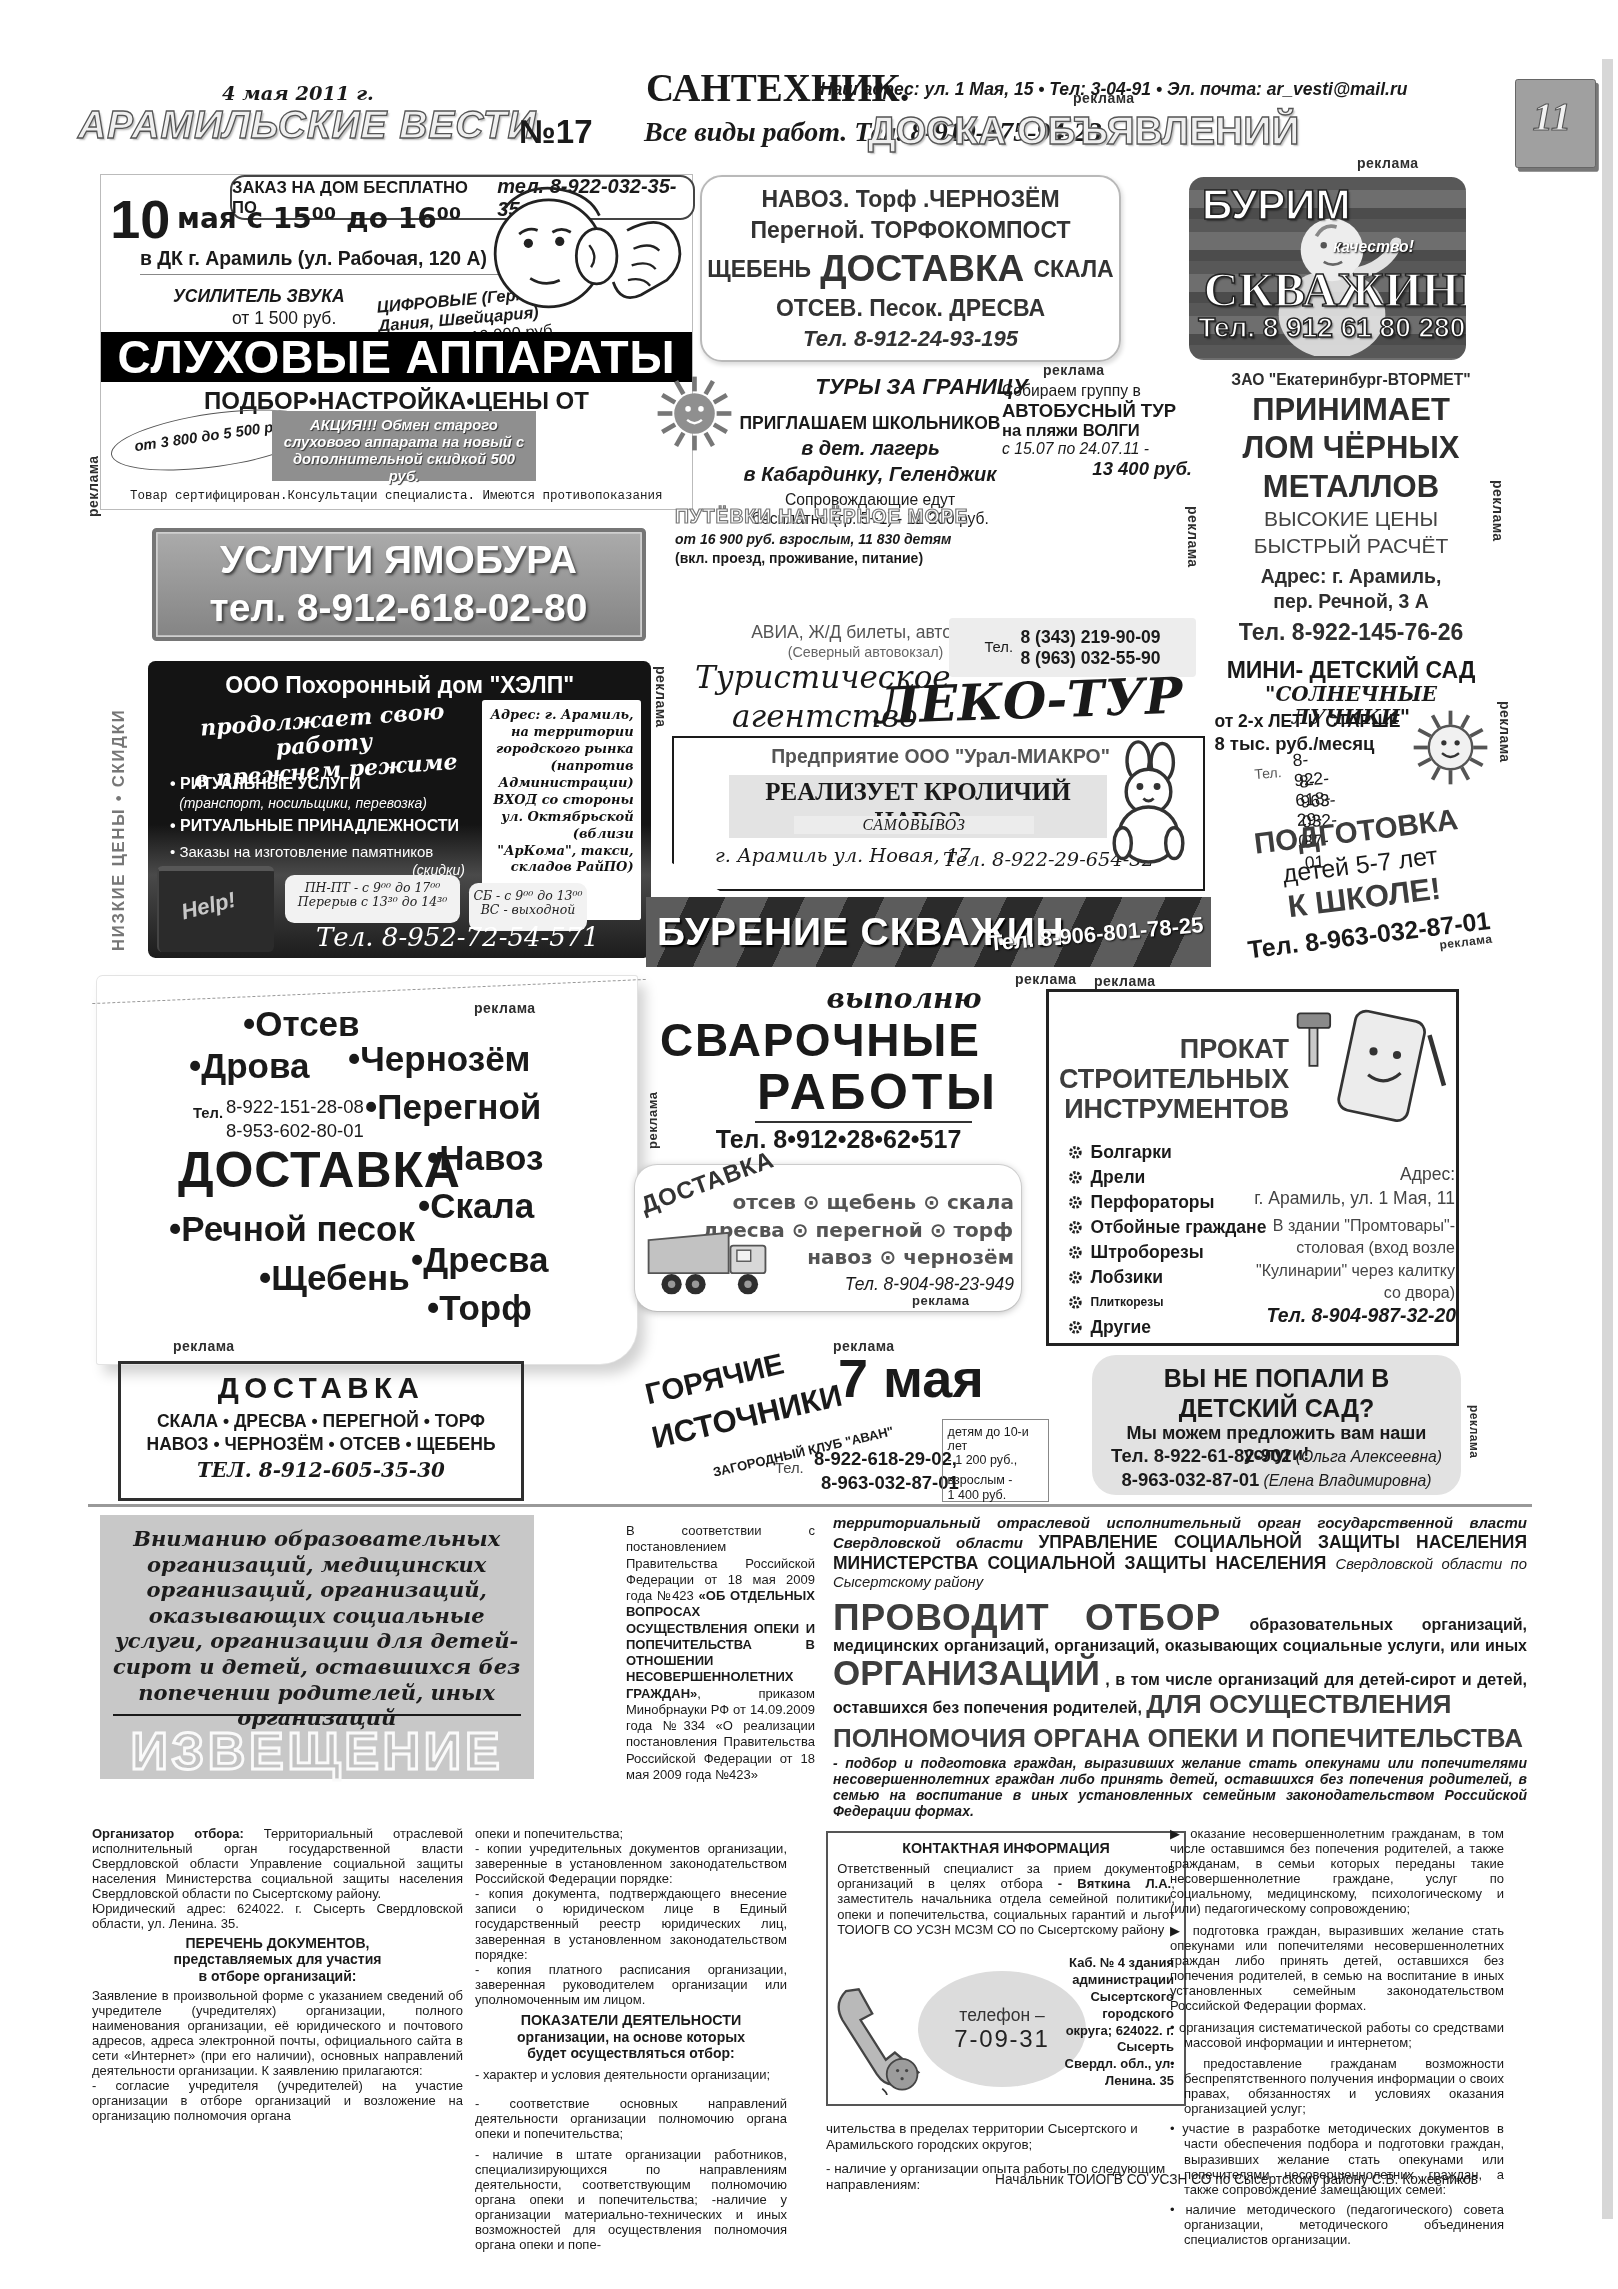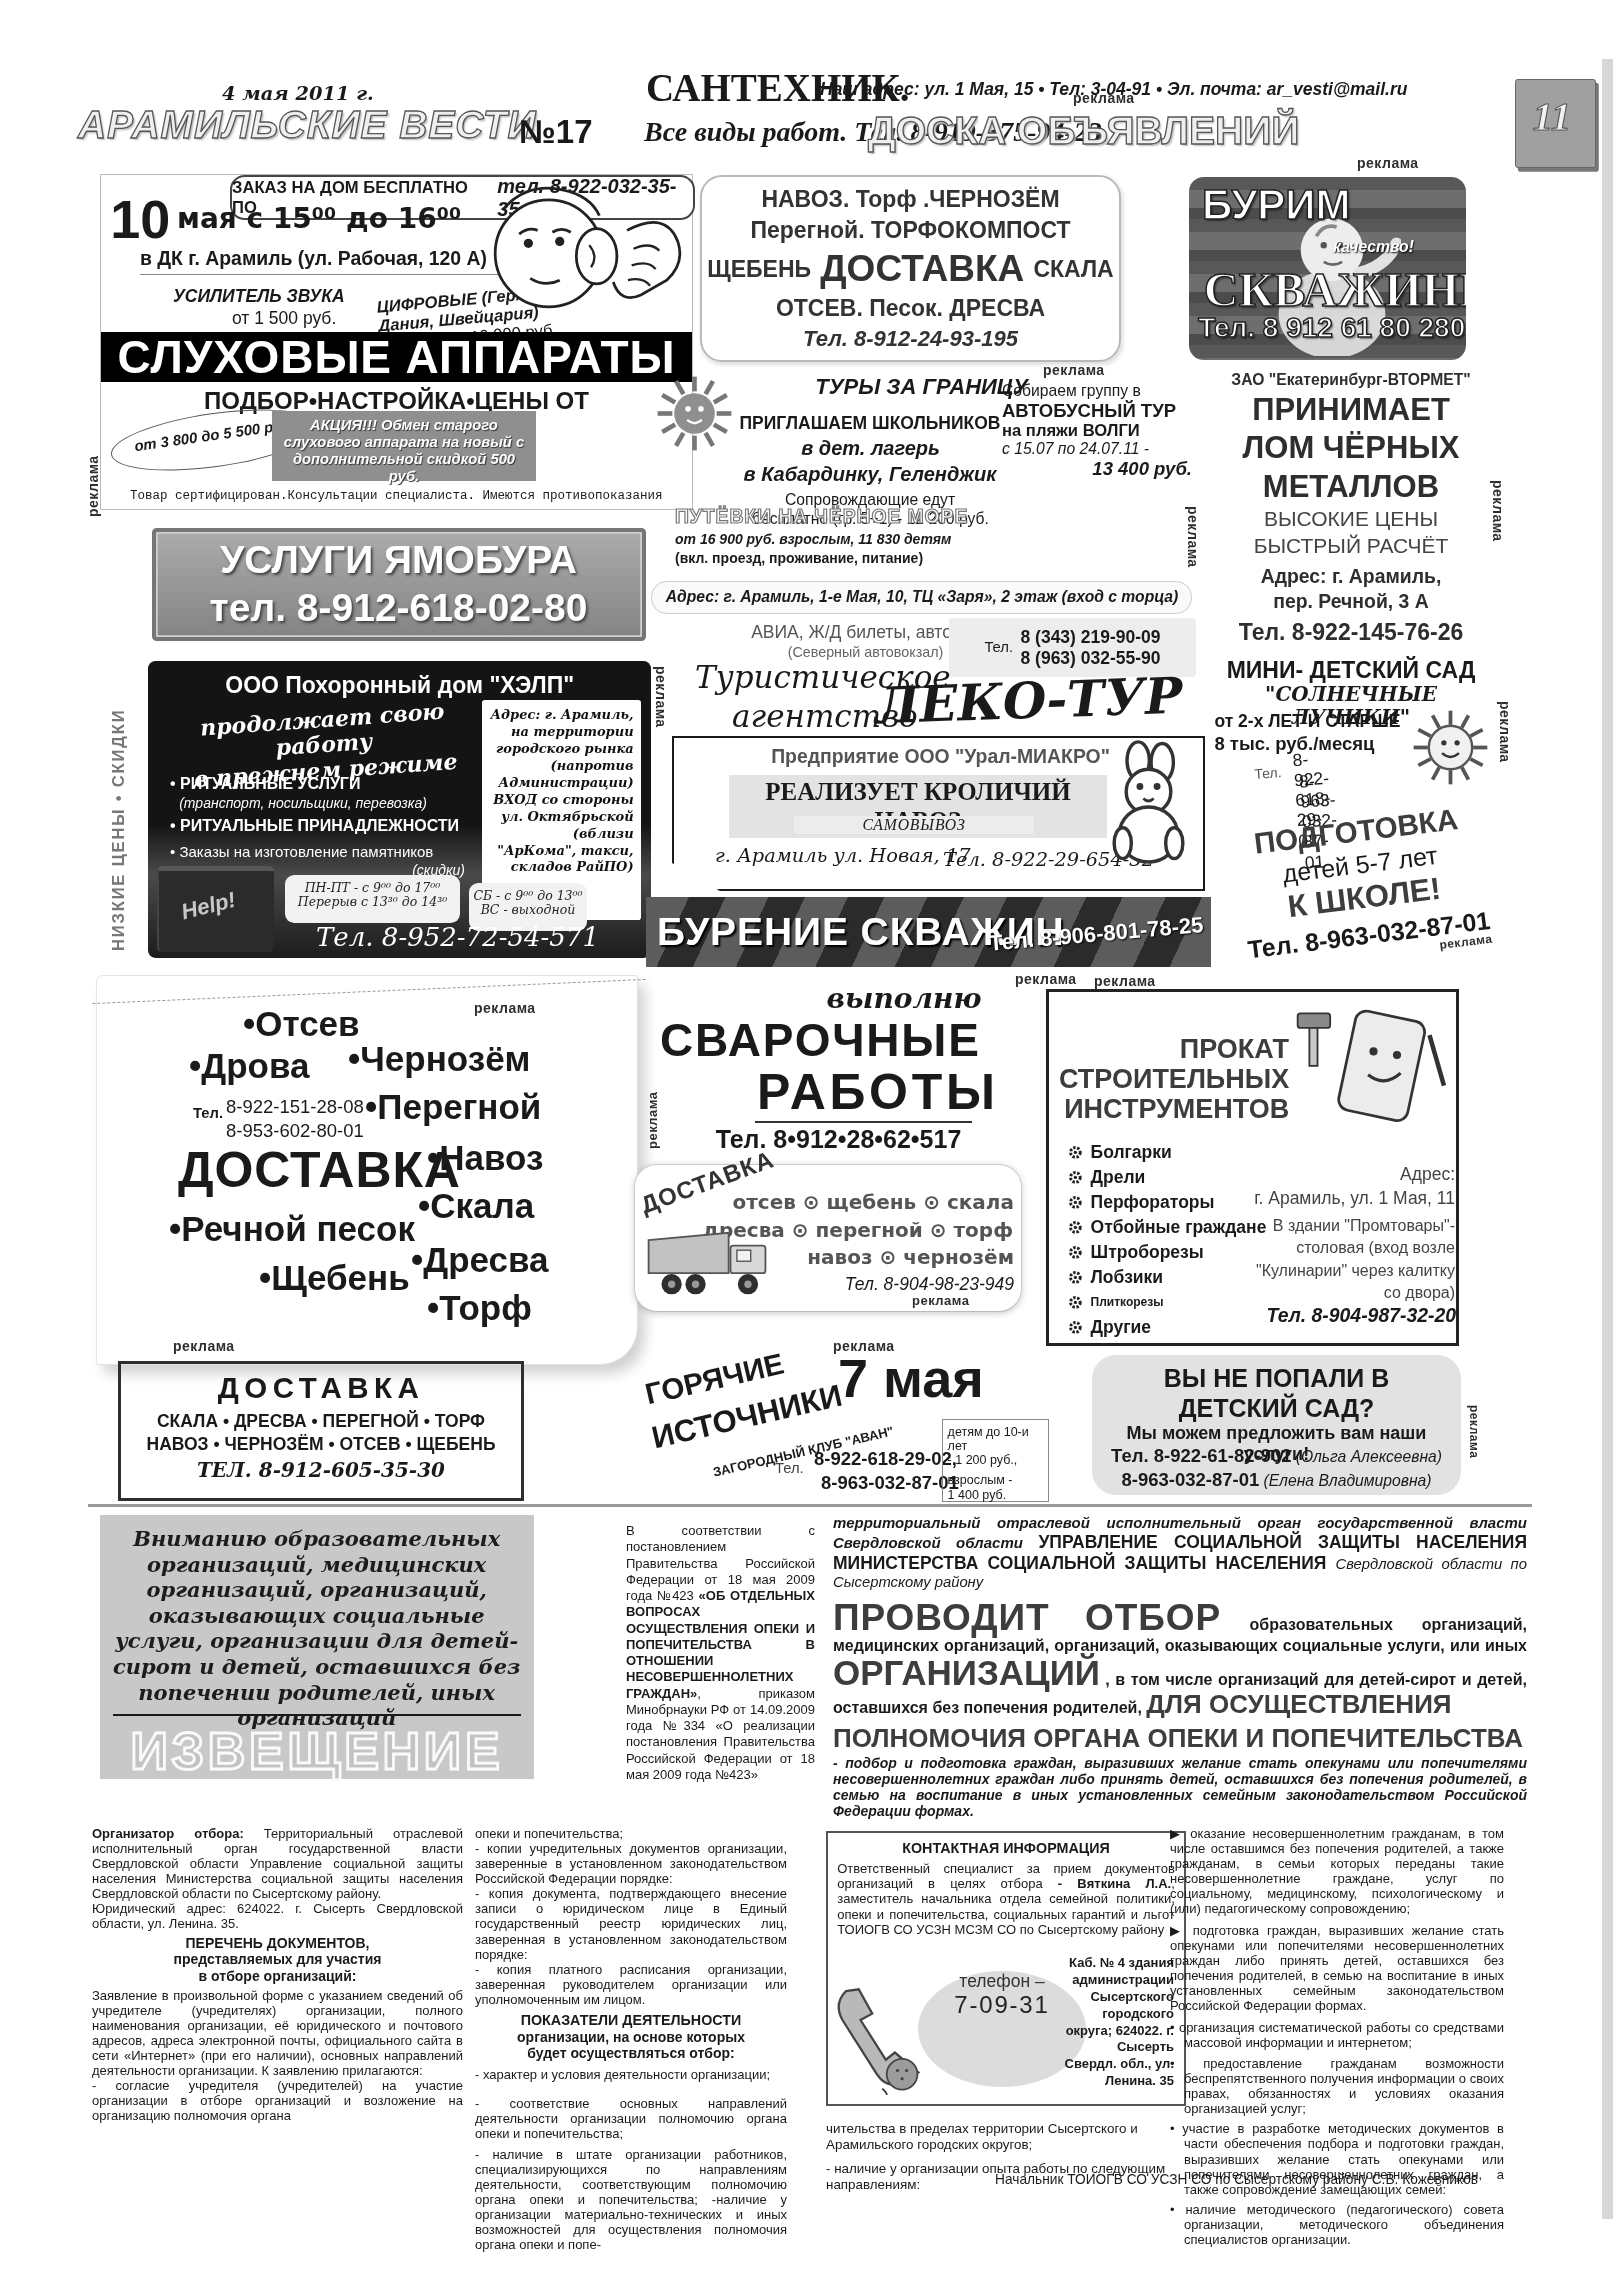--- a/index.html
+++ b/index.html
@@ -160,21 +160,20 @@
     <div class="abs" style="left:358px;top:14.8px;width:190px">
       <div style="font-size:15.7px">Собираем группу в</div>
       <div class="b" style="font-size:18.5px">АВТОБУСНЫЙ ТУР</div>
       <div class="b" style="font-size:16.6px">на пляжи ВОЛГИ</div>
       <div class="i" style="font-size:15.7px">с 15.07 по 24.07.11 -</div>
       <div class="b i r" style="font-size:18.5px">13 400 руб.</div>
     </div>
     <div class="abs b" style="left:31px;top:138px;font-size:19.4px;color:#fff;-webkit-text-stroke:1.2px #777;letter-spacing:0.9px">ПУТЁВКИ НА ЧЁРНОЕ МОРЕ</div>
     <div class="abs b i" style="left:31px;top:164px;font-size:14px">от 16 900 руб. взрослым, 11 830 детям</div>
     <div class="abs b" style="left:31px;top:183px;font-size:14px">(вкл. проезд, проживание, питание)</div>
-    <div class="abs c b i" style="left:7.4px;top:214px;width:539px;height:31px;border:1.8px solid #ccc;border-radius:15.7px;background:#fafafa;font-size:15.7px;line-height:29.5px">Адрес: г. Арамиль, 1-е Мая, 10, ТЦ «Заря», 2 этаж (вход с торца)</div>
     <div class="abs c" style="left:78px;top:255px;width:286px;font-size:17.5px;color:#555">АВИА, Ж/Д билеты, автобус</div>
     <div class="abs c" style="left:97px;top:277px;width:249px;font-size:14.3px;color:#666">(Северный автовокзал)</div>
     <div class="abs" style="left:305px;top:251px;width:247px;height:59px;background:#ededed;border-radius:3.7px;display:flex;align-items:center;justify-content:center;gap:7.4px">
       <span style="font-size:14.8px">Тел.</span>
       <span>
         <span class="b" style="display:block;font-size:17.5px">8 (343) 219-90-09</span>
         <span class="b" style="display:block;font-size:17.5px">8 (963) 032-55-90</span>
       </span>
     </div>
     <div class="abs i dser" style="left:51px;top:293px;font-size:31px">Туристическое</div>
@@ -504,21 +503,21 @@
       <span>Ответственный специалист за прием документов организаций в целях отбора </span><span class="b">- Вяткина Л.А.</span><span>, заместитель начальника отдела семейной политики, опеки и попечительства, социальных гарантий и льгот ТОИОГВ СО УСЗН МСЗМ СО по Сысертскому району</span>
     </div>
     <svg class="abs" style="left:0;top:140px" width="103" height="122" viewBox="0 0 110 135">
       <path d="M18,20 q-14,14 -4,32 l38,60 q12,18 30,8 l16,-10 -26,-22 -10,8 -28,-44 13,-7 -15,-27 z" fill="#b9b9b9" stroke="#444" stroke-width="2.5"></path>
       <circle cx="80" cy="112" r="17" fill="#9c9c9c" stroke="#444" stroke-width="2"></circle>
       <circle cx="75" cy="108" r="1.8" fill="#444"></circle>
         <circle cx="85" cy="108" r="1.8" fill="#444"></circle>
         <circle cx="80" cy="117" r="1.8" fill="#444"></circle>
       <path d="M58,128 q12,10 -4,12" fill="none" stroke="#333" stroke-width="2"></path>
     </svg>
-    <div class="abs c" style="left:90px;top:138px;width:168px;height:116px;background:#dcdcdc;border-radius:50%;display:flex;flex-direction:column;justify-content:flex-start">
+    <div class="abs c" style="left:90px;top:138px;width:168px;height:116px;background:#dcdcdc;border-radius:50%;display:flex;flex-direction:column;justify-content:center">
       <div style="font-size:17.5px;color:#333">телефон –</div>
       <div style="font-size:24px;color:#222;letter-spacing:1.8px">7-09-31</div>
     </div>
     <div class="abs r b" style="left:235px;top:122px;width:111px;font-size:13px;line-height:1.3">Каб. № 4 здания администрации Сысертского городского округа; 624022. г. Сысерть Свердл. обл., ул. Ленина. 35</div>
   </div>
   <div class="abs" style="left:826px;top:2121px;width:360px;font-size:13.4px;line-height:1.2">
     <p>чительства в пределах территории Сысертского и Арамильского городских округов;</p>
     <p style="margin-top:7.4px">- наличие у организации опыта работы по следующим направлениям:</p>
   </div>
 

